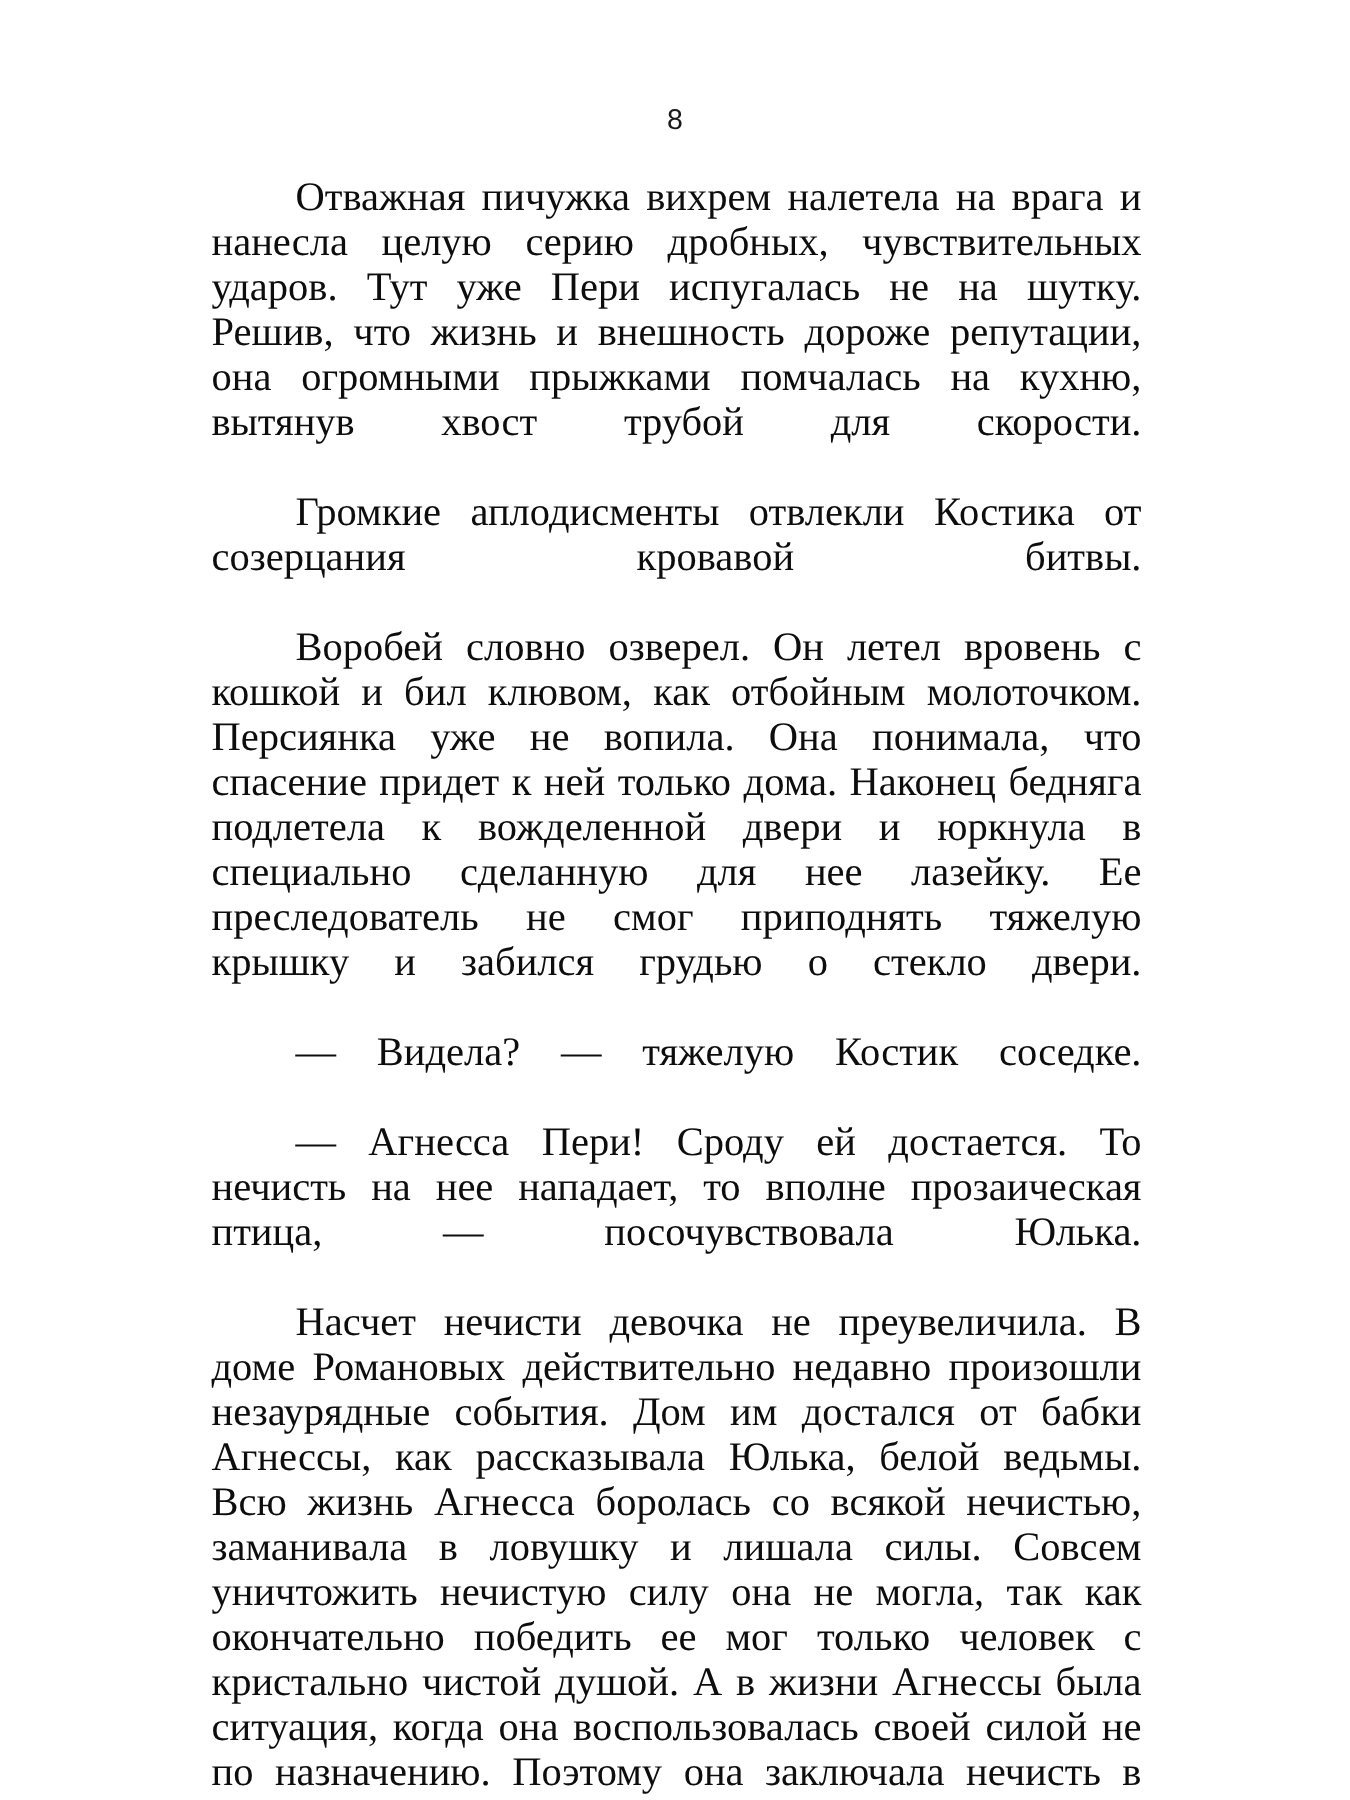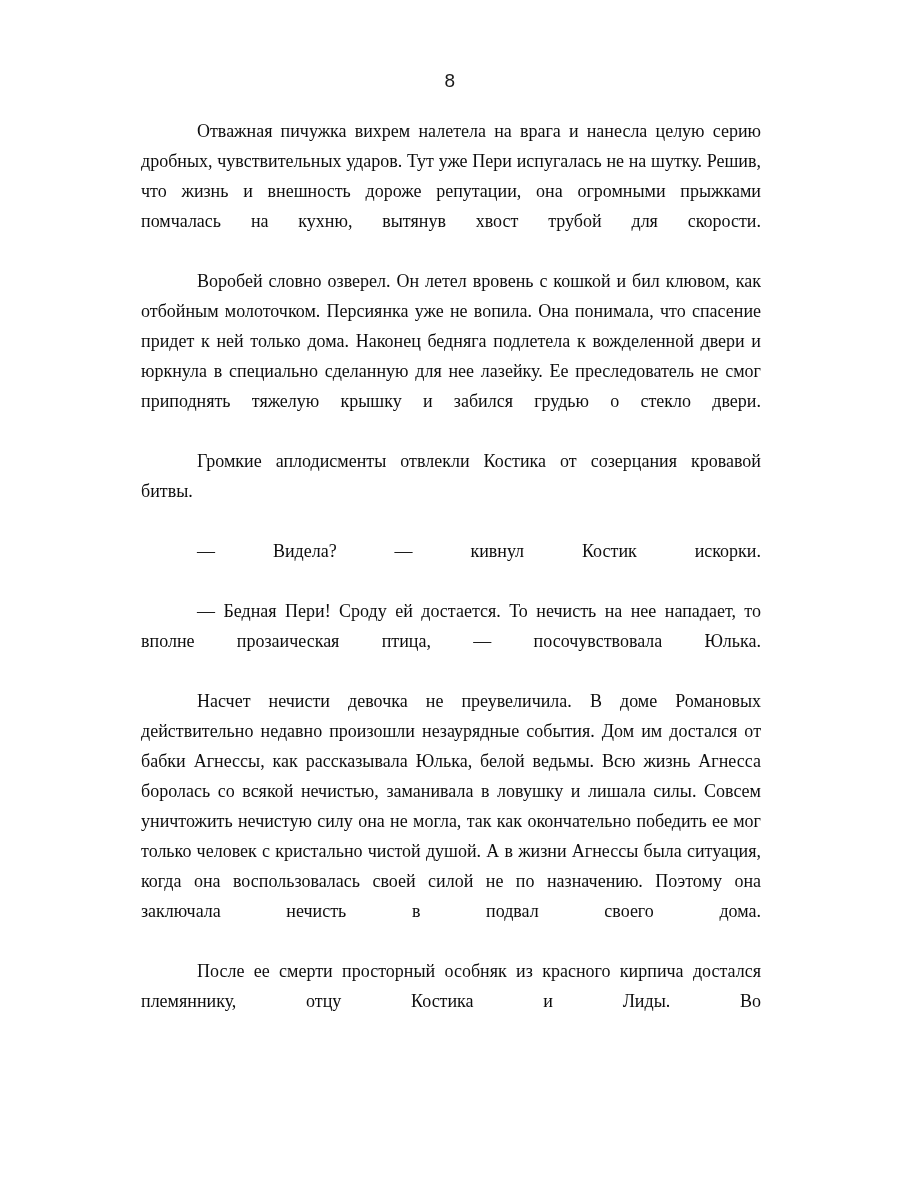--- a/index.html
+++ b/index.html
@@ -40,21 +40,21 @@
     top: 116px;
     left: 141px;
     width: 620px;
   }
 
   .para {
     margin: 0;
     text-align: justify;
     text-justify: inter-word;
     text-indent: 56px;
-    font-size: 18px;
+    font-size: 27px;
     line-height: 30px;
     color: #0d0d0d;
     word-spacing: 0.2px;
     hyphens: none;
     -webkit-hyphens: none;
   }
 
   
   .para::after {
     content: "";
@@ -68,21 +68,21 @@
 </style>
 </head>
 <body>
 
 <div class="page">
 
   <div class="folio">8</div>
 
   <div class="textblock">
     <p class="para">Отважная пичужка вихрем налетела на врага и нанесла целую серию дробных, чувствительных ударов. Тут уже Пери испугалась не на шутку. Решив, что жизнь и внешность дороже репутации, она огромными прыжками помчалась на кухню, вытянув хвост трубой для скорости.</p>
+    <p class="para">Громкие аплодисменты отвлекли Костика от созерцания кровавой битвы.</p>
     <p class="para">Воробей словно озверел. Он летел вровень с кошкой и бил клювом, как отбойным молоточком. Персиянка уже не вопила. Она понимала, что спасение придет к ней только дома. Наконец бедняга подлетела к вожделенной двери и юркнула в специально сделанную для нее лазейку. Ее преследователь не смог приподнять тяжелую крышку и забился грудью о стекло двери.</p>
-    <p class="para">Громкие аплодисменты отвлекли Костика от созерцания кровавой битвы.</p>
-    <p class="para dialogue">— Видела? — кивнул Костик искорки.</p>
-    <p class="para dialogue">— Бедная Пери! Сроду ей достается. То нечисть на нее нападает, то вполне прозаическая птица, — посочувствовала Юлька.</p>
+    <p class="para dialogue">— Видела? — тяжелую Костик соседке.</p>
+    <p class="para dialogue">— Агнесса Пери! Сроду ей достается. То нечисть на нее нападает, то вполне прозаическая птица, — посочувствовала Юлька.</p>
     <p class="para">Насчет нечисти девочка не преувеличила. В доме Романовых действительно недавно произошли незаурядные события. Дом им достался от бабки Агнессы, как рассказывала Юлька, белой ведьмы. Всю жизнь Агнесса боролась со всякой нечистью, заманивала в ловушку и лишала силы. Совсем уничтожить нечистую силу она не могла, так как окончательно победить ее мог только человек с кристально чистой душой. А в жизни Агнессы была ситуация, когда она воспользовалась своей силой не по назначению. Поэтому она заключала нечисть в подвал своего дома.</p>
     <p class="para">После ее смерти просторный особняк из красного кирпича достался племяннику, отцу Костика и Лиды. Во</p>
   </div>
 
 </div>
 
 </body></html>

